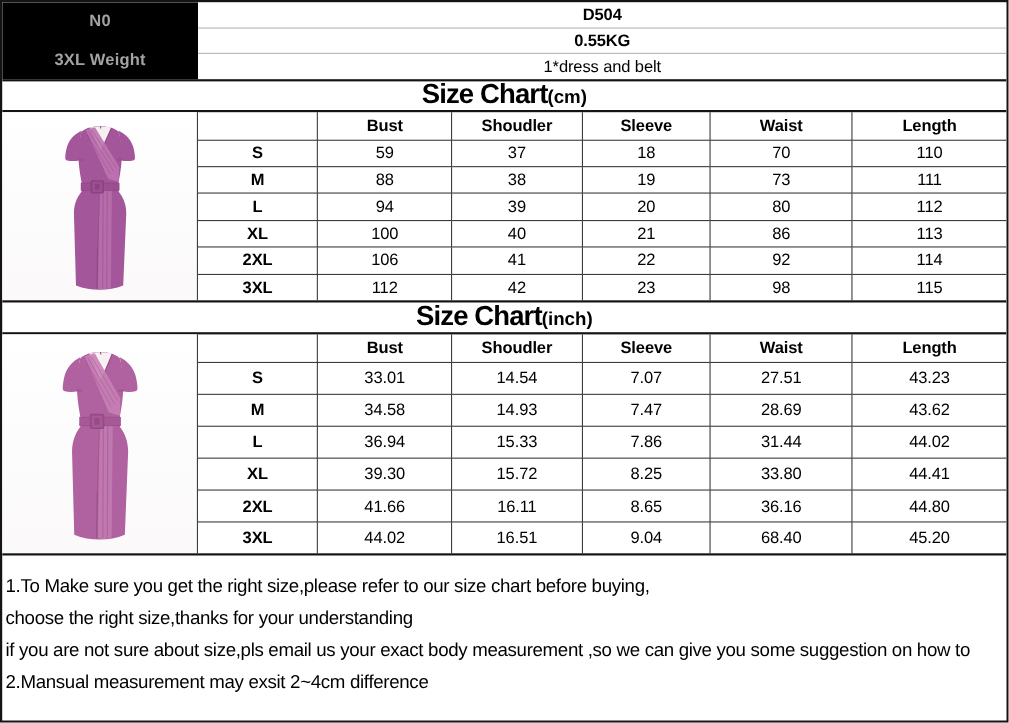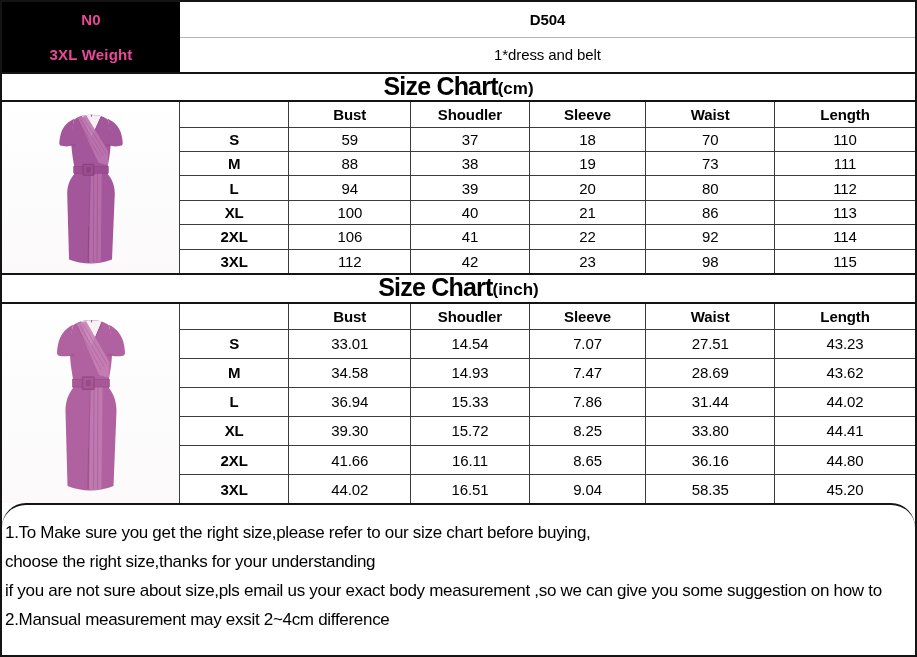--- a/index.html
+++ b/index.html
@@ -2,21 +2,21 @@
 <html><head>
 <meta charset="utf-8">
 <style>
   * { margin:0; padding:0; box-sizing:border-box; }
   html,body { width:917px; height:657px; background:#fff; font-family:"Liberation Sans",sans-serif; color:#000; }
   .sheet { width:917px; height:657px; border:2px solid #141414; display:flex; flex-direction:column; background:#fff; overflow:hidden; }
 
   
   .info-strip { height:70px; display:flex; flex:0 0 auto; }
   .info-left { width:178px; background:#000; display:flex; flex-direction:column; }
-  .info-left .cell { flex:1; display:flex; align-items:center; justify-content:center; color:#ec4899; font-weight:bold; font-size:15px; letter-spacing:.2px; }
+  .info-left .cell { flex:1; display:flex; align-items:center; justify-content:center; color:#a3a3a3; font-weight:bold; font-size:15px; letter-spacing:.2px; }
   .info-right { flex:1; display:flex; flex-direction:column; }
   .info-right .cell { flex:1; display:flex; align-items:center; justify-content:center; font-size:15px; border-bottom:1px solid #b3b3b3; letter-spacing:-.1px; }
   .info-right .cell:last-child { border-bottom:none; }
   .info-right .cell.bold { font-weight:bold; }
 
   
   .title-band { flex:0 0 auto; border-top:2px solid #141414; border-bottom:2px solid #141414; display:flex; justify-content:center; }
   .band-cm { height:30px; } .band-inch { height:31px; }
   .title-band .big { font-size:25px; font-weight:bold; letter-spacing:-.8px; line-height:1; }
   .title-band .small { font-size:17px; font-weight:bold; line-height:1; padding-top:6px; }
@@ -29,35 +29,36 @@
   .size-table th, .size-table td { border:1px solid #3c3c3c; text-align:center; vertical-align:middle; padding:0; font-size:15px; letter-spacing:-.1px; }
   .size-table thead tr { height:25px; }
   .size-table th { font-weight:bold; }
   .size-table td.size-label { font-weight:bold; }
   .size-table tr > *:first-child { border-left:none; }
   .size-table tr > *:last-child { border-right:none; }
   .size-table thead tr > * { border-top:none;margin-top:45px; }
   .size-table tbody tr:last-child > * { border-bottom:none; }
 
   
-  .notes { flex:1; border-top:2px solid #141414; padding:13px 6px 0 3px; font-size:17px; line-height:29px; letter-spacing:-.3px;border-radius:24px; }
+  .notes { flex:1; border-top:2px solid #141414; padding:13px 6px 0 3px; font-size:17px; line-height:29px; letter-spacing:-.3px; }
   .notes p { white-space:nowrap; }
 </style>
 </head>
 <body>
 
 <div class="sheet">
 
   <div class="info-strip">
     <div class="info-left">
       <div class="cell">N0</div>
       <div class="cell">3XL Weight</div>
     </div>
     <div class="info-right">
       <div class="cell bold">D504</div>
+      <div class="cell bold">0.55KG</div>
       <div class="cell">1*dress and belt</div>
     </div>
   </div>
 
   <div class="title-band band-cm">
     <span class="big">Size Chart</span>
       <span class="small">(cm)</span>
   </div>
 
   <div class="table-zone zone-cm">
@@ -253,21 +254,21 @@
           <td>16.11</td>
           <td>8.65</td>
           <td>36.16</td>
           <td>44.80</td>
         </tr>
         <tr>
           <td class="size-label">3XL</td>
           <td>44.02</td>
           <td>16.51</td>
           <td>9.04</td>
-          <td>58.35</td>
+          <td>68.40</td>
           <td>45.20</td>
         </tr>
       </tbody>
     </table>
   </div>
 
   <div class="notes">
     <p>1.To Make sure you get the right size,please refer to our size chart before buying,</p>
     <p>choose the right size,thanks for your understanding</p>
     <p>if you are not sure about size,pls email us your exact body measurement ,so we can give you some suggestion on how to</p>

